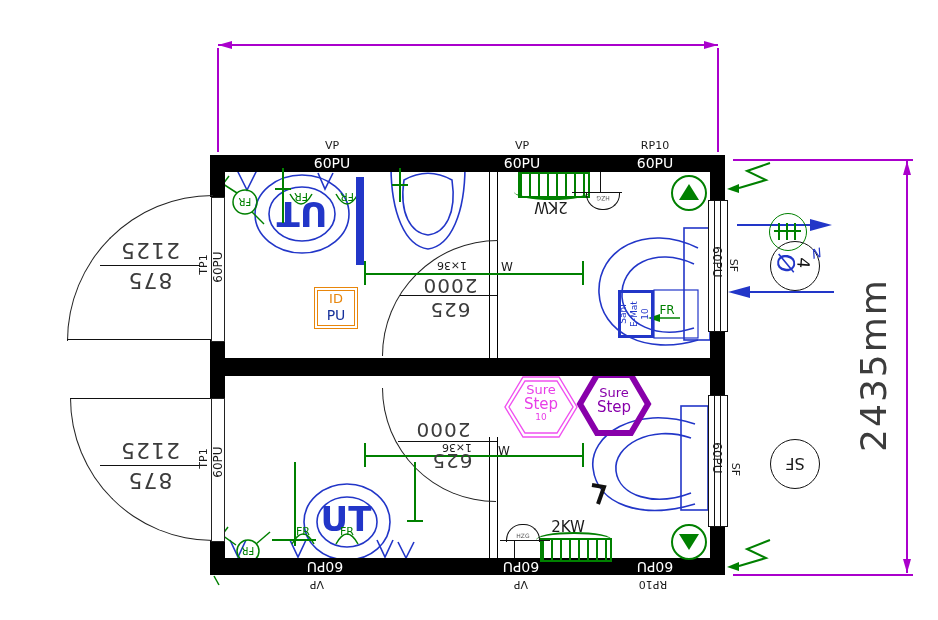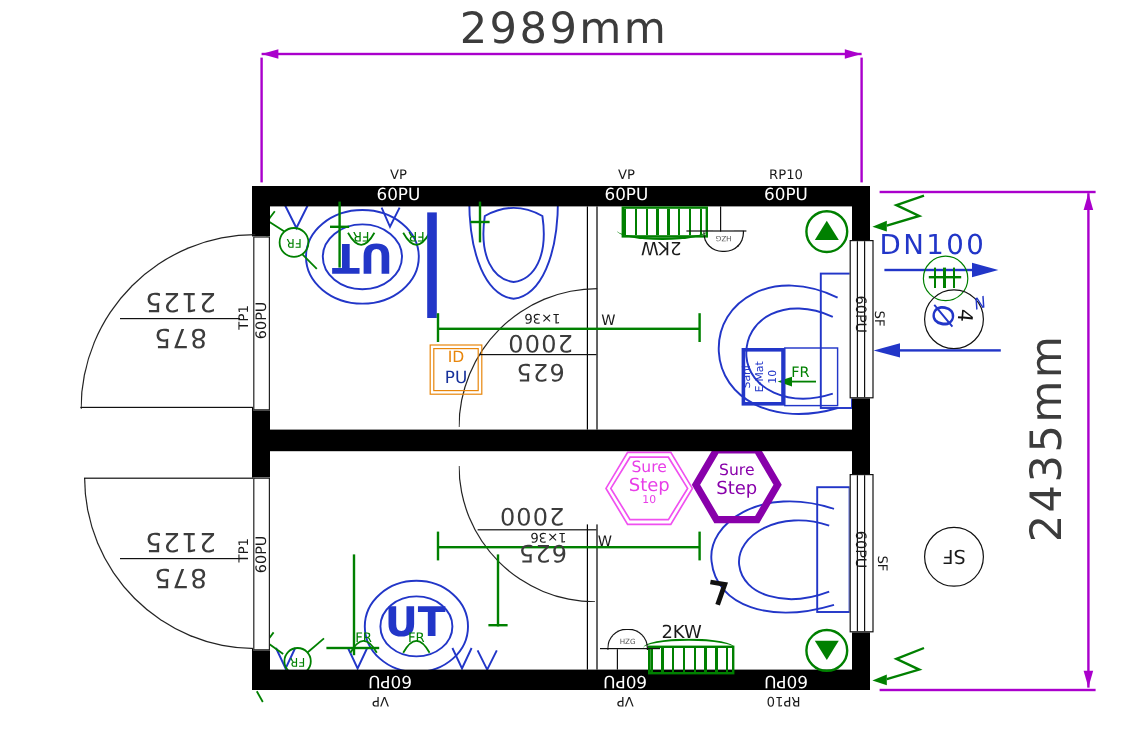--- a/index.html
+++ b/index.html
@@ -154,21 +154,20 @@
 
   <div class="frac r180" style="left:98px;top:438px;width:104px;">2125</div>
   <div class="kline" style="left:100px;top:465px;width:100px;height:1px;"></div>
   <div class="frac r180" style="left:108px;top:468px;width:84px;">875</div>
   <div class="lbl rm90" style="left:183px;top:452px;width:40px;font-size:11px;">TP1</div>
   <div class="lbl rm90" style="left:195px;top:455px;width:46px;font-size:12px;">60PU</div>
 
   <div class="abs" style="left:382px;top:240px;width:115px;height:115px;border-left:1.2px solid #222;border-top:1.2px solid #222;border-top-left-radius:100%;"></div>
   <div class="abs" style="left:382px;top:388px;width:113px;height:113px;border-left:1.2px solid #222;border-bottom:1.2px solid #222;border-bottom-left-radius:100%;"></div>
 
-  <div class="dimtxt" style="left:340px;top:4px;width:260px;">2989mm</div>
   <div class="pline" style="left:218px;top:44px;width:500px;height:1.5px;"></div>
   <div class="arr" style="left:218px;top:41px;border-width:4px 14px 4px 0;border-right-color:#aa00cc;"></div>
   <div class="arr" style="left:704px;top:41px;border-width:4px 0 4px 14px;border-left-color:#aa00cc;"></div>
   <div class="pline" style="left:217px;top:48px;width:1.5px;height:104px;"></div>
   <div class="pline" style="left:717px;top:48px;width:1.5px;height:104px;"></div>
 
   <div class="dimtxt rm90" style="left:770px;top:345px;width:205px;height:40px;">2435mm</div>
   <div class="pline" style="left:906px;top:161px;width:1.5px;height:412px;"></div>
   <div class="arr" style="left:903px;top:161px;border-width:0 4px 14px 4px;border-bottom-color:#aa00cc;"></div>
   <div class="arr" style="left:903px;top:559px;border-width:14px 4px 0 4px;border-top-color:#aa00cc;"></div>
@@ -193,21 +192,21 @@
   <div class="abs" style="left:356px;top:177px;width:8px;height:88px;background:#2236c8;"></div>
   <div class="fr r180" style="left:234px;top:196px;width:22px;font-size:10px;">FR</div>
   <div class="fr r180" style="left:290px;top:190px;width:22px;">FR</div>
   <div class="fr r180" style="left:336px;top:190px;width:22px;">FR</div>
 
   <div class="gline" style="left:282px;top:168px;width:1.5px;height:55px;"></div>
   <div class="gline" style="left:275px;top:188px;width:16px;height:1.5px;"></div>
   <div class="gline" style="left:399px;top:168px;width:1.5px;height:34px;"></div>
   <div class="gline" style="left:392px;top:184px;width:16px;height:1.5px;"></div>
 
-  <div class="abs" style="left:314px;top:287px;width:42px;height:40px;border:1.5px solid #e8860b;margin-left:44px;">
+  <div class="abs" style="left:314px;top:287px;width:42px;height:40px;border:1.5px solid #e8860b;">
     <div class="abs" style="left:2px;top:2px;right:2px;bottom:2px;border:1.5px solid #e8860b;text-align:center;">
       <div style="font-size:13px;color:#e8860b;line-height:16px;">ID</div>
       <div style="font-size:14px;color:#16309a;line-height:16px;">PU</div>
     </div>
   </div>
 
   <div class="gline" style="left:365px;top:273px;width:218px;height:1.5px;"></div>
   <div class="gline" style="left:364px;top:261px;width:1.5px;height:24px;"></div>
   <div class="gline" style="left:582px;top:261px;width:1.5px;height:24px;"></div>
   <div class="lbl r180" style="left:427px;top:259px;width:50px;font-size:11px;">1×36</div>
@@ -267,21 +266,20 @@
   <div class="abs" style="left:536px;top:532px;width:76px;height:14px;border-top:2px solid #008000;border-radius:50% 50% 0 0;"></div>
   <div class="kline" style="left:500px;top:540px;width:50px;height:1px;"></div>
   <div class="kline" style="left:514px;top:541px;width:1px;height:17px;"></div>
   <div class="abs" style="left:506px;top:524px;width:32px;height:17px;border:1.2px solid #111;border-bottom:none;border-radius:16px 16px 0 0;">
     <div class="lbl" style="left:0;top:7px;width:32px;font-size:6px;color:#555;">HZG</div>
   </div>
   <div class="abs" style="left:671px;top:524px;width:32px;height:32px;border:2px solid #008000;border-radius:50%;">
     <div class="arr" style="left:6px;top:8px;border-width:16px 10px 0 10px;border-top-color:#008000;"></div>
   </div>
 
-  <div class="lbl blue" style="left:733px;top:192px;width:100px;font-size:23px;letter-spacing:2px;text-align:left;">DN100</div>
   <div class="bline" style="left:737px;top:224px;width:74px;height:2px;"></div>
   <div class="arr" style="left:810px;top:219px;border-width:6px 0 6px 22px;border-left-color:#2236c8;"></div>
   <div class="abs" style="left:769px;top:213px;width:36px;height:36px;border:1.5px solid #008000;border-radius:50%;">
     <div class="abs" style="left:8px;top:9px;width:19px;height:17px;background:repeating-linear-gradient(90deg,#008000 0 2px,transparent 2px 8px);"></div>
     <div class="gline" style="left:4px;top:16px;width:27px;height:2px;"></div>
   </div>
   <div class="abs" style="left:770px;top:241px;width:48px;height:48px;border:1.5px solid #111;border-radius:50%;">
     <span class="abs blue" style="left:5px;top:7px;font-size:24px;transform:rotate(100deg);">Ø</span>
     <span class="abs" style="left:27px;top:11px;font-size:17px;color:#111;transform:rotate(95deg);">4</span>
   </div>

